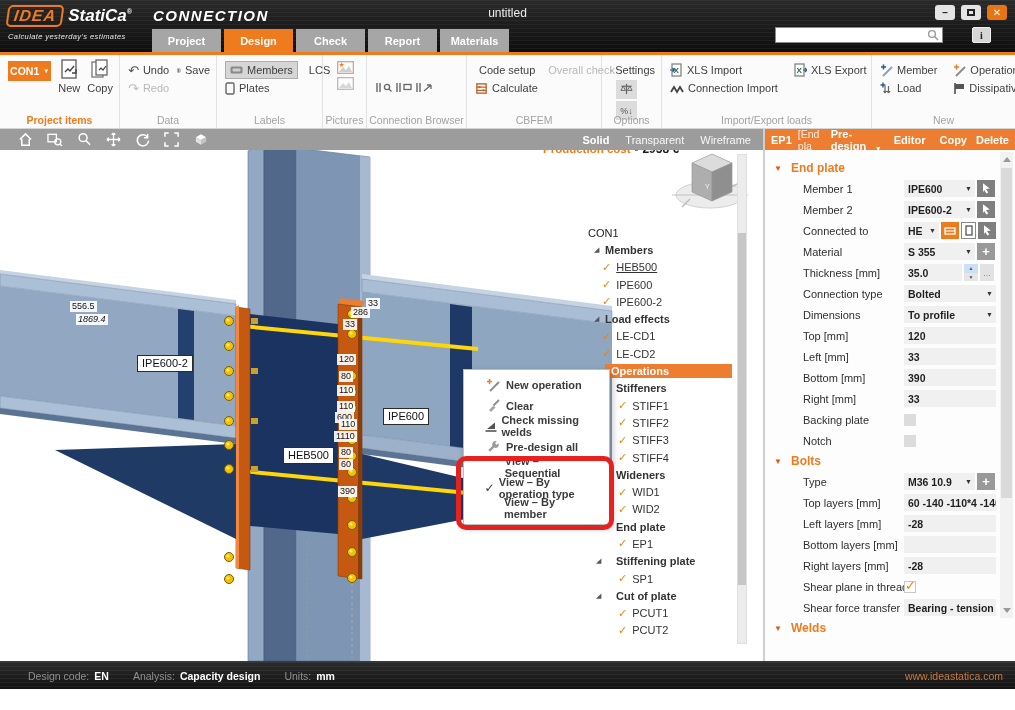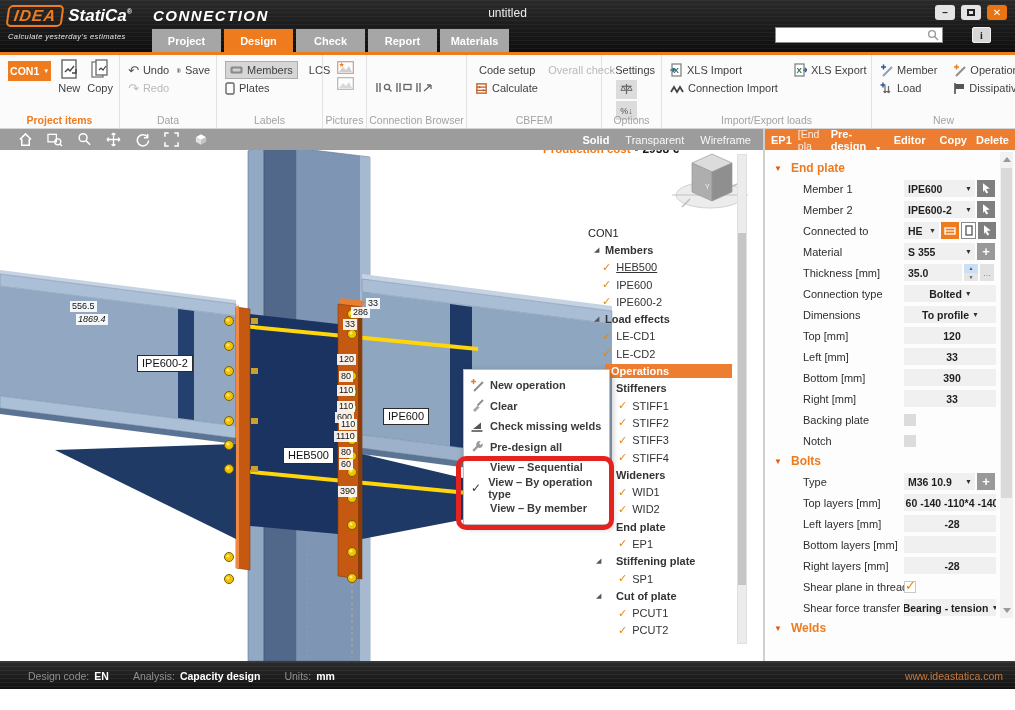--- a/index.html
+++ b/index.html
@@ -85,21 +85,21 @@
   .tr-root { color:#222; }
   .u { text-decoration:underline; }
   .hl-label { background:#ed7d31; color:#fff !important; font-weight:bold; padding:1px 6px; width:127px; }
 
   
   .vscroll { position:absolute; left:737px; top:25px; width:10px; height:490px; background:#ececec; border:1px solid #e0e0e0; z-index:4; }
   .vscroll .thumb { position:absolute; left:0; right:0; top:78px; height:352px; background:#c6c6c6; }
 
   
   .cmenu { position:absolute; left:463px; top:240px; width:147px; background:#fff; border:1px solid #bdbdbd;
-    box-shadow:2px 3px 7px rgba(0,0,0,.28); z-index:20; padding:5px 0; }
+    box-shadow:2px 3px 7px rgba(0,0,0,.28); z-index:20; padding:5px 16px; }
   .cm-item { height:20.5px; display:flex; align-items:center; font-size:11px; font-weight:bold; color:#3b3b3b; cursor:default; }
   .cm-icon { width:26px; display:flex; align-items:center; justify-content:center; }
   .cm-check { color:#333; font-weight:bold; font-size:12px; }
   .redbox { position:absolute; left:456px; top:327px; width:158px; height:74px; border:5px solid #e42320; border-radius:10px; z-index:30; }
 
   
   .p-header { height:21px; background:#ed7d31; color:#fff; display:flex; align-items:center; font-size:11px; padding:0 6px; gap:0; }
   .ph-name { font-weight:bold; margin-right:6px; }
   .ph-item { color:rgba(255,255,255,.85); font-size:10.5px; margin-right:4px; }
   .ph-dd { font-weight:bold; display:flex; align-items:flex-end; gap:4px; margin-right:10px; }
@@ -109,21 +109,21 @@
   .sec-header { height:20px; display:flex; align-items:center; }
   .sec-caret { width:26px; text-align:center; color:#e8560a; font-size:8px; }
   .sec-title { color:#ee7c1f; font-weight:bold; font-size:12px; }
   .p-row { height:21px; display:flex; align-items:center; }
   .p-label { margin-left:38px; flex:1; font-size:11px; color:#2e2e2e; white-space:nowrap; overflow:hidden; }
   .p-ctl { width:92px; margin-right:19px; display:flex; align-items:center; gap:2px; flex:0 0 auto; }
   .ctl-dd, .ctl-input { background:#f0f0f0; height:17px; display:flex; align-items:center; overflow:hidden; }
   .ctl-dd { justify-content:space-between; }
   .ddv { font-size:10.5px; font-weight:bold; color:#1f1f1f; padding-left:4px; white-space:nowrap; }
   .caret { font-size:7px; color:#333; padding:0 3px; flex:0 0 auto; }
-  .w-full { width:92px;justify-content:center; } .w-med { width:71px; } .w-sm { width:36px; } .w-num { width:58px; }
+  .w-full { width:92px; } .w-med { width:71px; } .w-sm { width:36px; } .w-num { width:58px; }
   .sq-btn { width:18px; height:17px; display:flex; align-items:center; justify-content:center; flex:0 0 auto; }
   .btn-cursor { background:#7f7f7f; }
   .btn-plus { background:#999; color:#fff; font-weight:bold; font-size:13px; line-height:13px; }
   .btn-orange { background:#ee7c1f; }
   .btn-white { background:#fff; border:1px solid #8a8a8a; width:15px; }
   .spin { width:14px; height:17px; display:flex; flex-direction:column; flex:0 0 auto; }
   .spin span { flex:1; display:flex; align-items:center; justify-content:center; font-size:5px; color:#555; }
   .spin .up { background:#cce0f5; } .spin .dn { background:#e6e6e6; }
   .btn-dots { width:14px; height:17px; background:#e2e2e2; color:#8a8a8a; font-size:9px; display:flex; align-items:center; justify-content:center; flex:0 0 auto; }
   .cbx { width:12px; height:12px; background:#dcdcdc; position:relative; }

